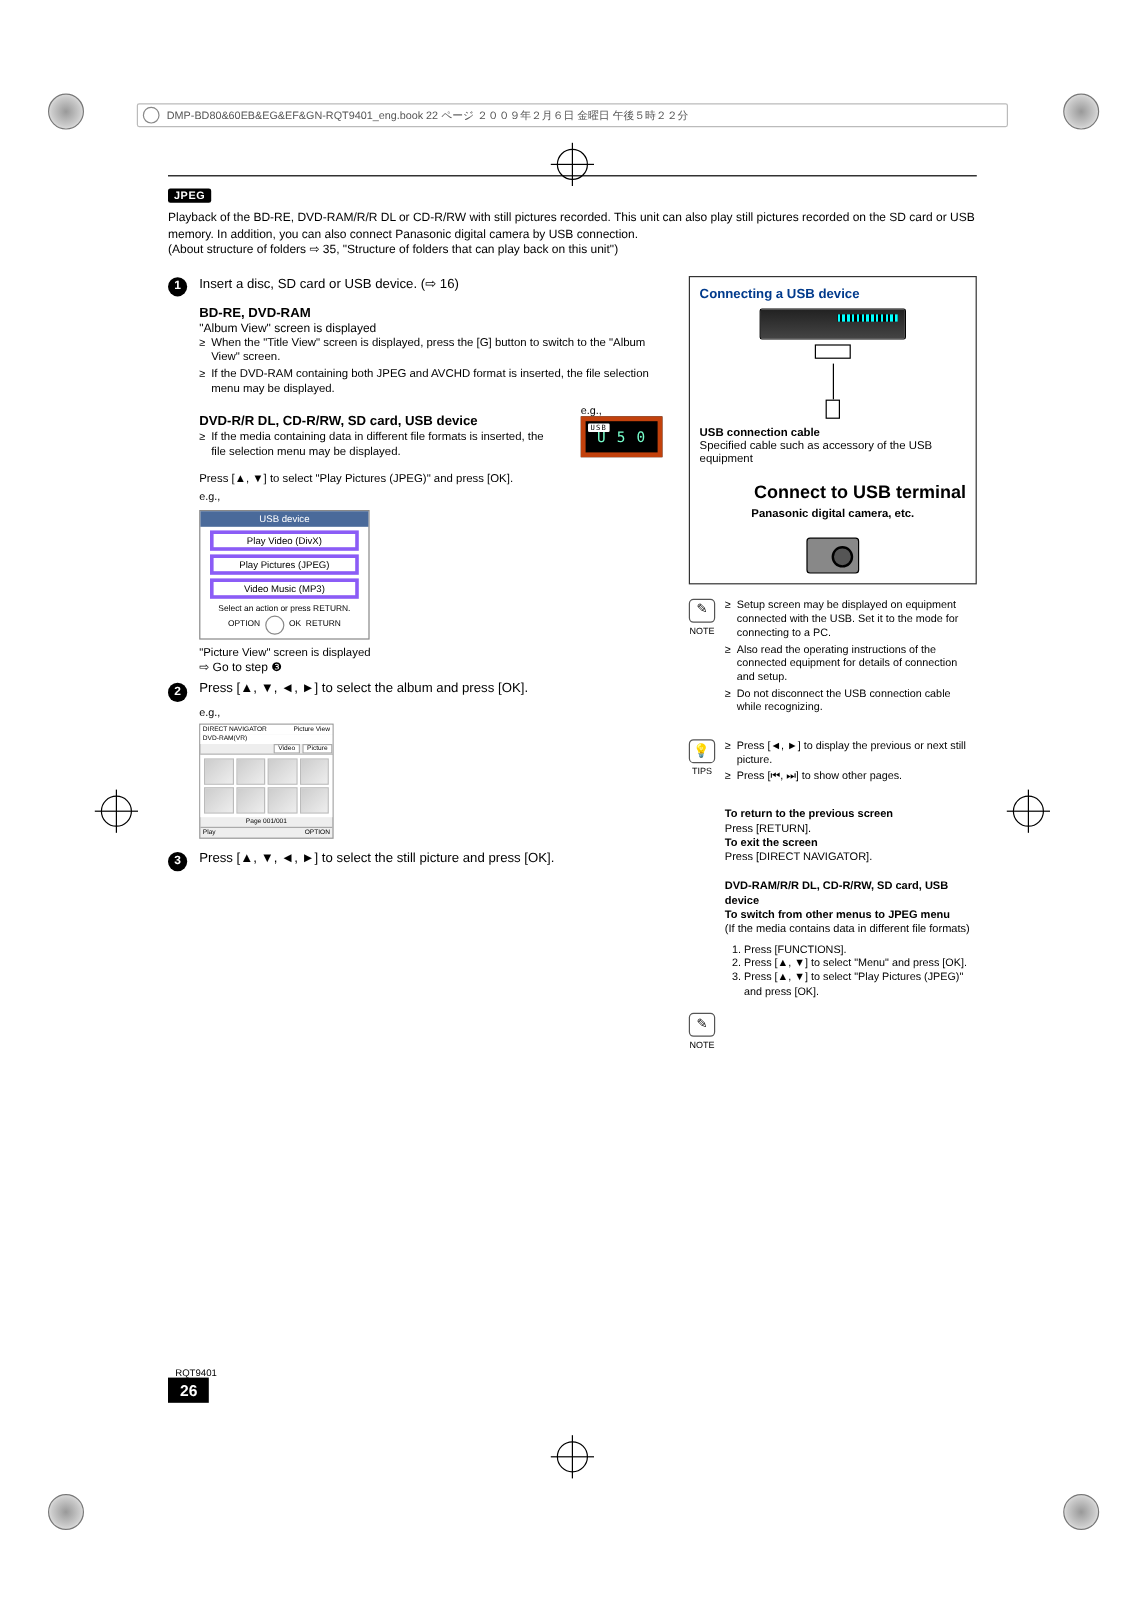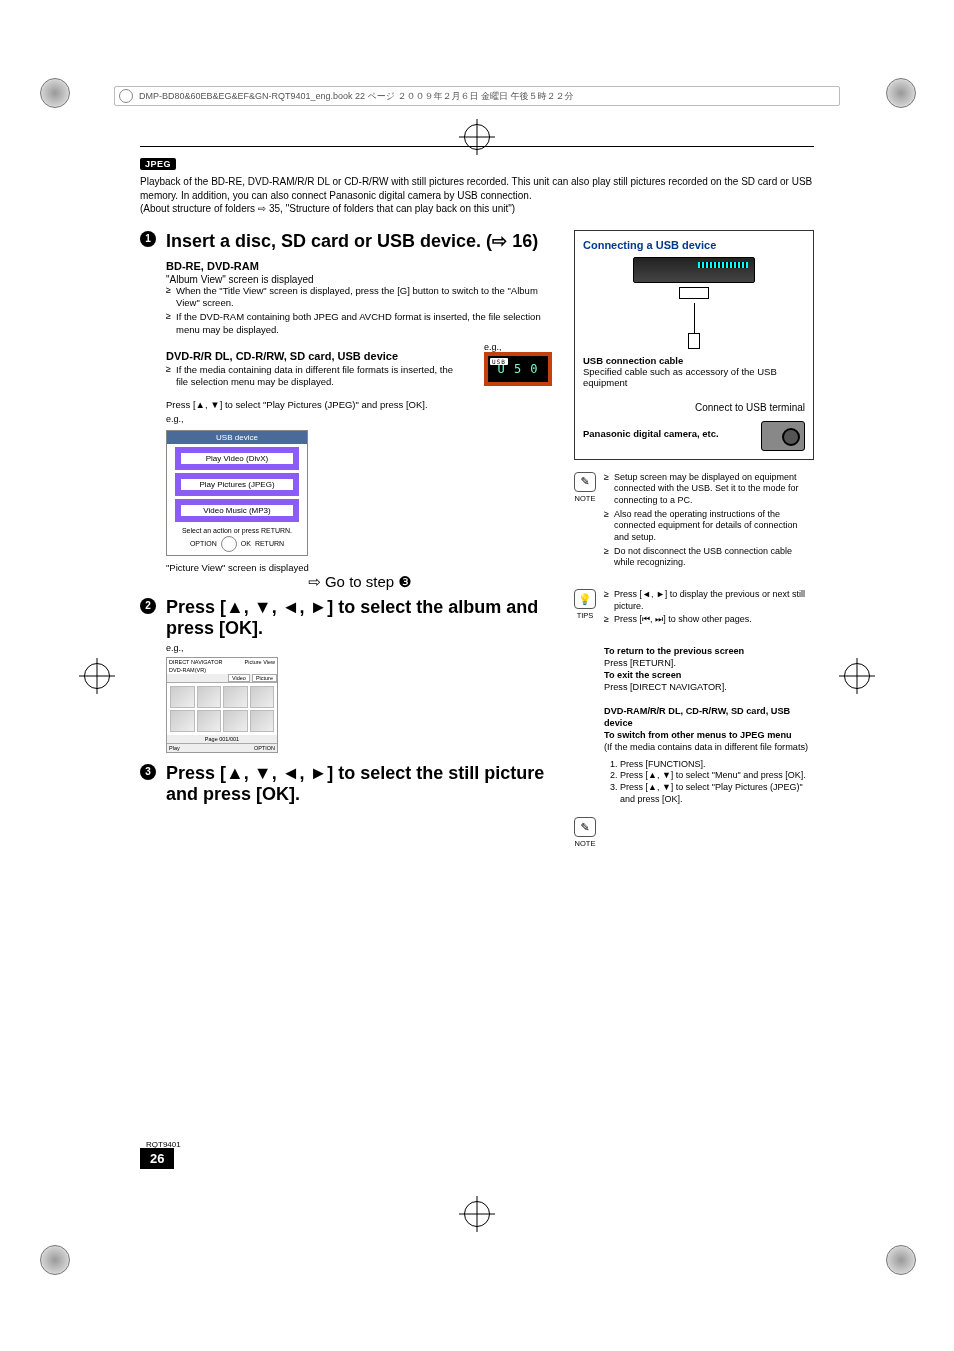--- a/index.html
+++ b/index.html
@@ -121,22 +121,22 @@
     color: #fff;
     font-size: 10px;
     font-weight: bold;
     display: flex;
     align-items: center;
     justify-content: center;
     flex-shrink: 0;
     margin-top: 1px;
   }
   .step-title {
-    font-size: 18px;
-    font-weight: bold;
+    font-size: 11px;
+    font-weight: normal;
   }
   .step-body {
     margin-left: 26px;
     font-size: 10px;
   }
   .sub-head {
     font-weight: bold;
     font-size: 11px;
     margin: 8px 0 2px 0;
   }
@@ -166,21 +166,21 @@
     font-size: 8px;
   }
   .usb-on-screen .hdr {
     background: #4a6a9a;
     color: #fff;
     text-align: center;
     padding: 2px;
     font-size: 8px;
   }
   .usb-on-screen .opt {
-    border: 6px solid #8b5cf6;
+    border: 3px solid #8b5cf6;
     margin: 3px 8px;
     text-align: center;
     padding: 1px;
     font-size: 8px;
   }
   .usb-on-screen .foot {
     font-size: 7px;
     text-align: center;
     padding: 2px;
   }
@@ -462,21 +462,21 @@
                 <div class="opt">Video Music (MP3)</div>
                 <div class="foot">Select an action or press RETURN.</div>
                 <div class="nav">
                   <span>OPTION</span>
                   <span class="dpad"></span>
                   <span>OK</span>
                   <span>RETURN</span>
                 </div>
               </div>
               <div style="font-size:9.5px;">"Picture View" screen is displayed</div>
-              <div style="font-size:15px;text-align:center;">⇨ Go to step ❸</div>
+              <div style="font-size:10px;">⇨ Go to step ❸</div>
             </div>
           </div>
         </div>
 
         <div class="step-row" style="margin-top:6px;">
           <div class="step-num">2</div>
           <div class="step-title">Press [▲, ▼, ◄, ►] to select the album and press [OK].</div>
         </div>
         <div class="step-body">
           <div style="font-size:9px;">e.g.,</div>
@@ -522,22 +522,22 @@
         <div class="right-box">
           <div class="title">Connecting a USB device</div>
           <div class="device-diagram">
             <div class="player-shape"></div>
             <div class="usb-port"></div>
             <div class="cable"></div>
             <div class="plug"></div>
           </div>
           <div style="font-weight:bold;">USB connection cable</div>
           <div>Specified cable such as accessory of the USB equipment</div>
-          <div style="text-align:right; font-weight:normal; font-size:10px; margin-top:14px;">Connect to USB terminal</div>
-          <div style="display:flex; align-items:center; gap:10px; margin-top:4px;">
+          <div style="text-align:right; font-weight:bold; font-size:15px; margin-top:14px;">Connect to USB terminal</div>
+          <div style="display:flex; align-items:center; gap:10px; margin-top:4px;flex-direction:column;">
             <div style="font-weight:bold; flex:1;">Panasonic digital camera, etc.</div>
             <div class="camera-shape"></div>
           </div>
         </div>
 
         <div class="right-section">
           <div class="icon-col">
             <div class="icon">
               <div class="sym">✎</div>
               <div>NOTE</div>

